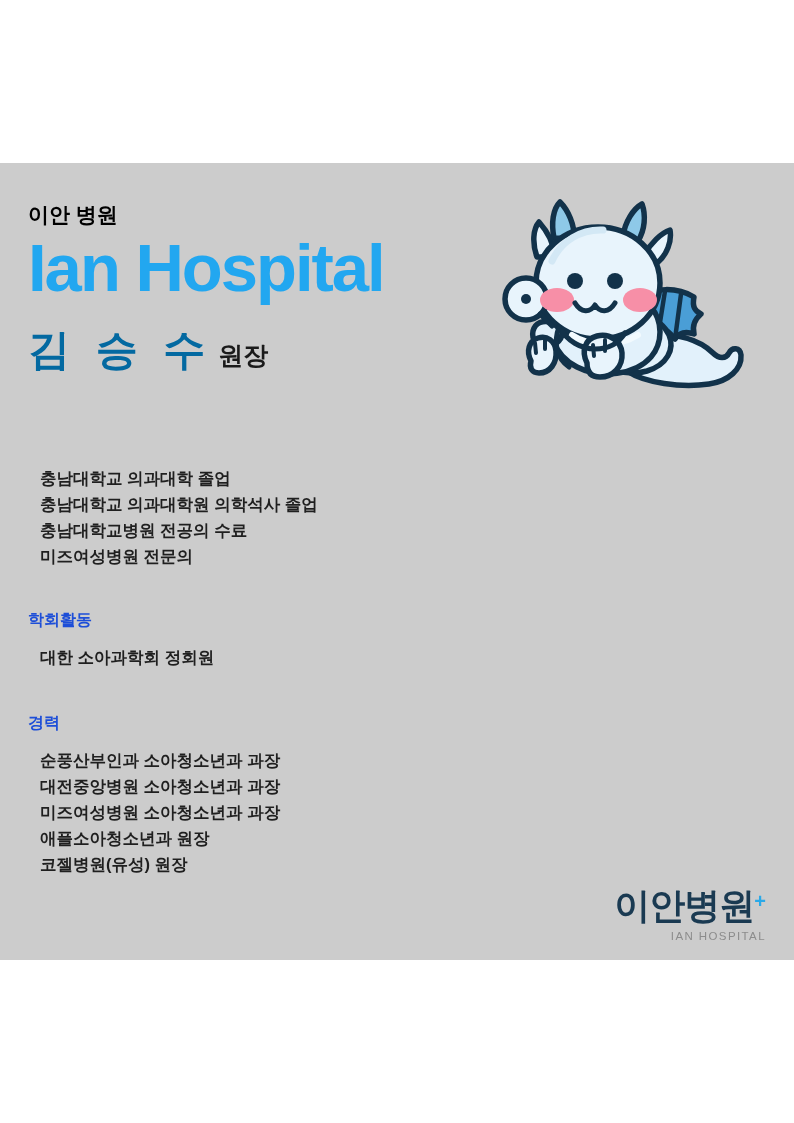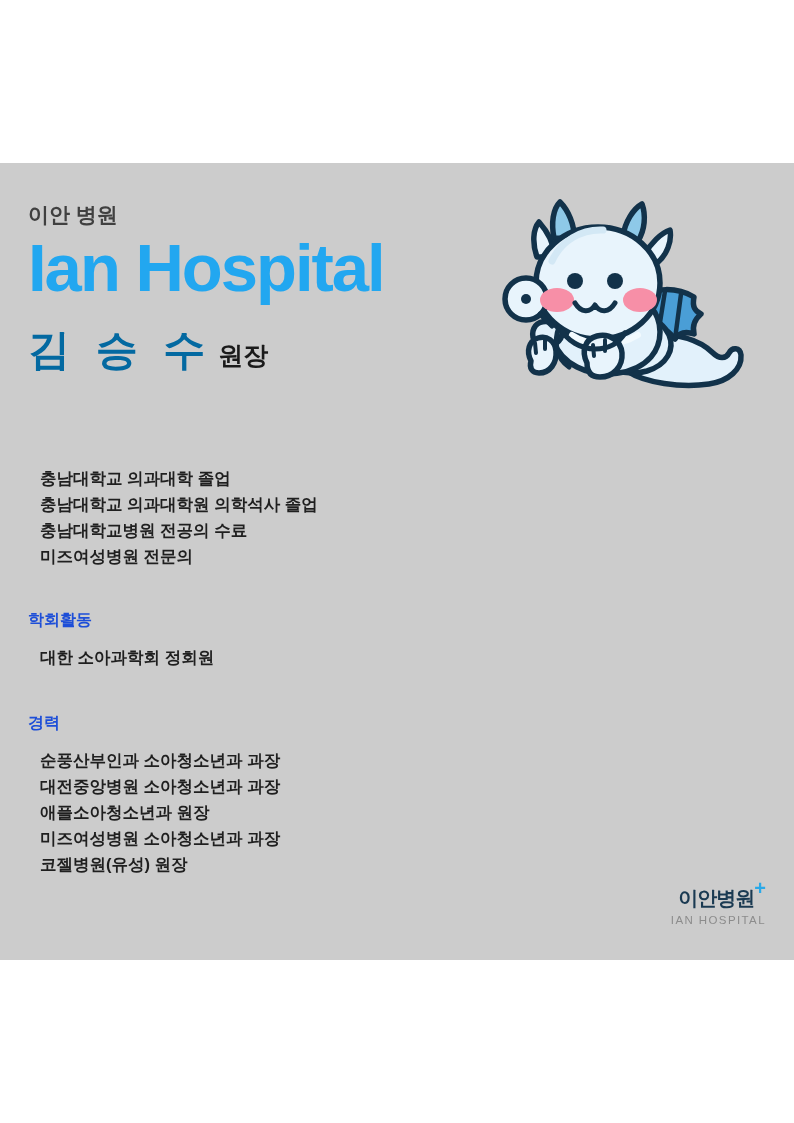--- a/index.html
+++ b/index.html
@@ -27,21 +27,21 @@
   
   #header-block {
     position: absolute;
     left: 28px;
     top: 40px;
     width: 470px;
   }
   #brand-ko {
     font-size: 21px;
     font-weight: bold;
-    color: #404040;
+    color: #000000;
     letter-spacing: 0px;
     line-height: 1.1;
     margin: 0 0 8px 0;
   }
   #brand-en {
     font-size: 67px;
     font-weight: bold;
     color: #22a7f0;
     letter-spacing: -2px;
     line-height: 1.0;
@@ -110,21 +110,21 @@
 
   
   #footer-logo {
     position: absolute;
     right: 28px;
     top: 725px;
     text-align: right;
     line-height: 1;
   }
   #logo-wordmark {
-    font-size: 20px;
+    font-size: 36px;
     font-weight: bold;
     color: #1a3a52;
     letter-spacing: -1px;
     display: inline-block;
     position: relative;
   }
   #logo-plus {
     font-size: 20px;
     font-weight: bold;
     color: #2aa9e8;
@@ -232,22 +232,22 @@
     <ul class="section-list">
       <li>대한 소아과학회 정회원</li>
     </ul>
   </div>
 
   <div class="section" id="section-career">
     <div class="section-heading">경력</div>
     <ul class="section-list">
       <li>순풍산부인과 소아청소년과 과장</li>
       <li>대전중앙병원 소아청소년과 과장</li>
+      <li>미즈여성병원 소아청소년과 과장</li>
       <li>애플소아청소년과 원장</li>
-      <li>미즈여성병원 소아청소년과 과장</li>
       <li>코젤병원(유성)  원장</li>
     </ul>
   </div>
 
   <div id="footer-logo">
     <div>
       <span id="logo-wordmark">이안병원</span><span id="logo-plus">+</span>
     </div>
     <div id="logo-subtext">IAN HOSPITAL</div>
   </div>

